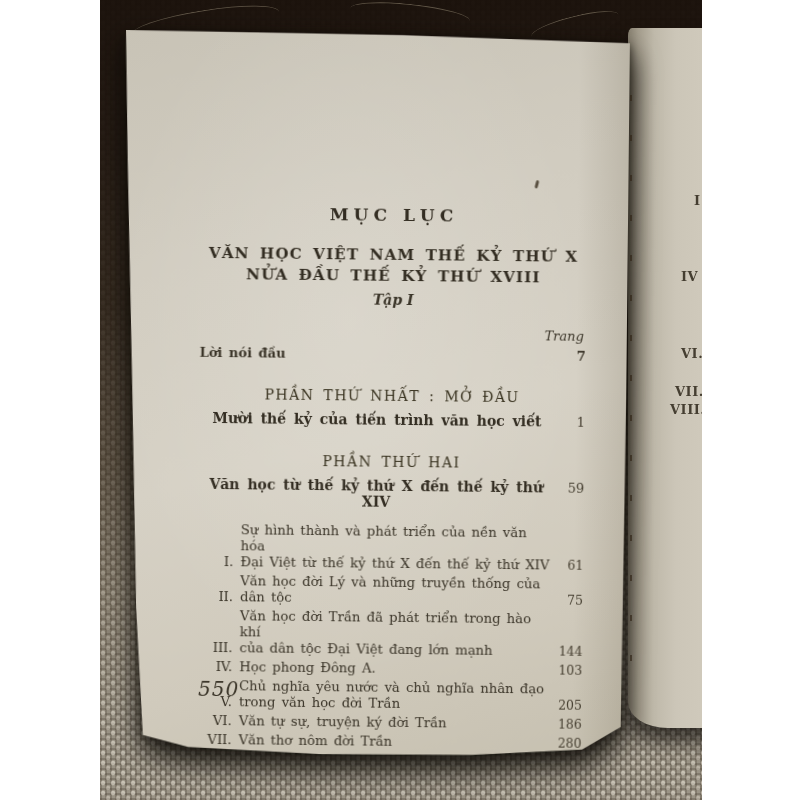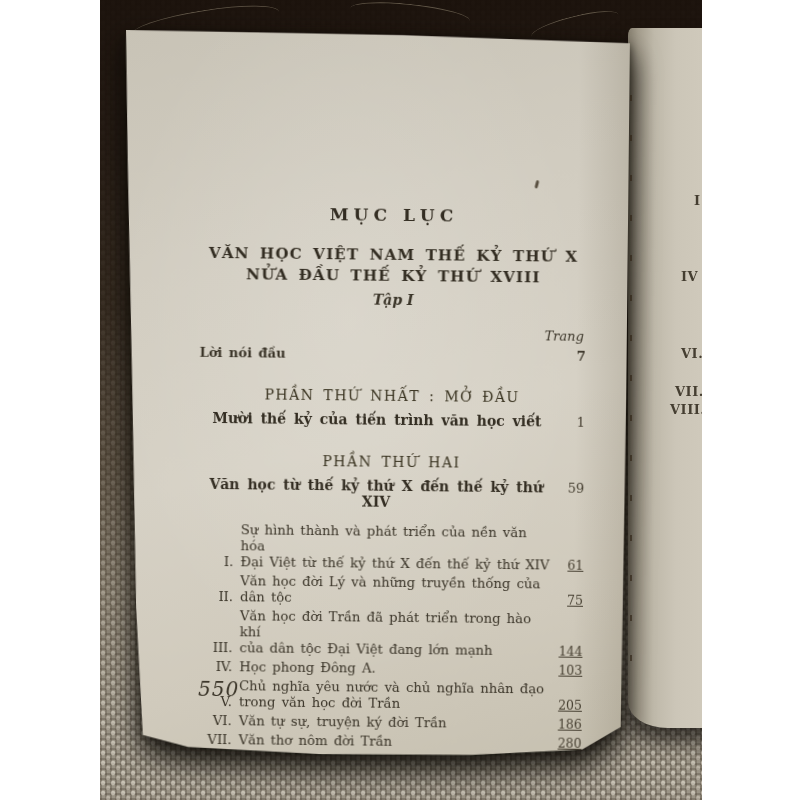--- a/index.html
+++ b/index.html
@@ -58,21 +58,21 @@
   .t-trang{margin-top:19px;text-align:right;font-style:italic;font-size:13px;padding-right:2px;}
   .row-preface{margin-top:5px;display:flex;justify-content:space-between;font-weight:bold;font-size:13px;word-spacing:2px;}
   .t-part{margin-top:26px;text-align:center;font-size:14px;letter-spacing:1.5px;word-spacing:3px;color:#38321f;}
   .row-entry{margin-top:8px;display:flex;align-items:baseline;font-weight:bold;font-size:14px;color:#332d22;}
   .row-entry .etext{flex:1;text-align:center;word-spacing:3px;}
   .row-entry .epage{width:30px;text-align:right;font-weight:normal;font-size:13px;color:#463f31;}
   .items{margin-top:14px;}
   .item{display:flex;align-items:flex-end;margin-top:3px;font-size:13.2px;line-height:16px;}
   .inum{width:36px;text-align:right;padding-right:7px;flex:none;}
   .itext{flex:1;word-spacing:2px;}
-  .ipage{width:32px;text-align:right;font-size:12.5px;color:#463f31;flex:none;text-decoration:underline;}
+  .ipage{width:32px;text-align:right;font-size:12.5px;color:#463f31;flex:none;}
   .folio{position:absolute;left:80px;top:646px;font-size:20px;color:#3a3428;letter-spacing:1px;font-style:italic;}
 </style>
 </head>
 <body>
 
 <div class="stage">
   <div class="photo">
 
     <div class="fiber f1"></div>
     <div class="fiber f2"></div>

